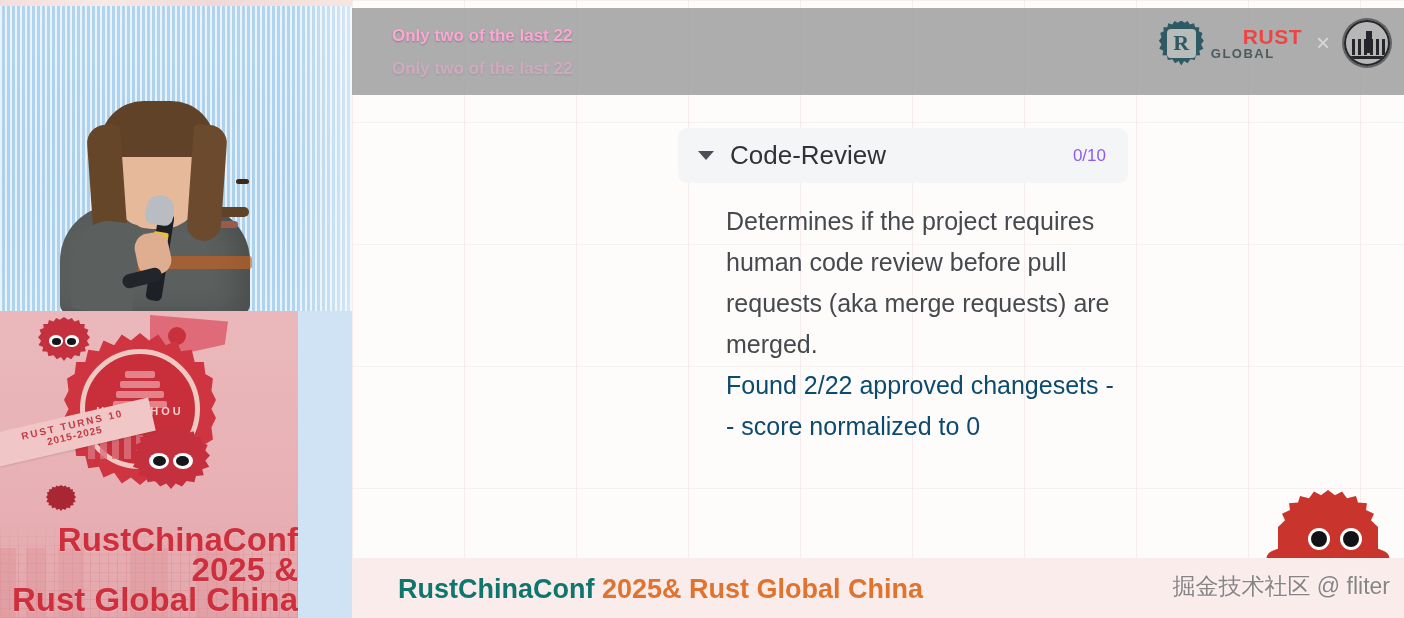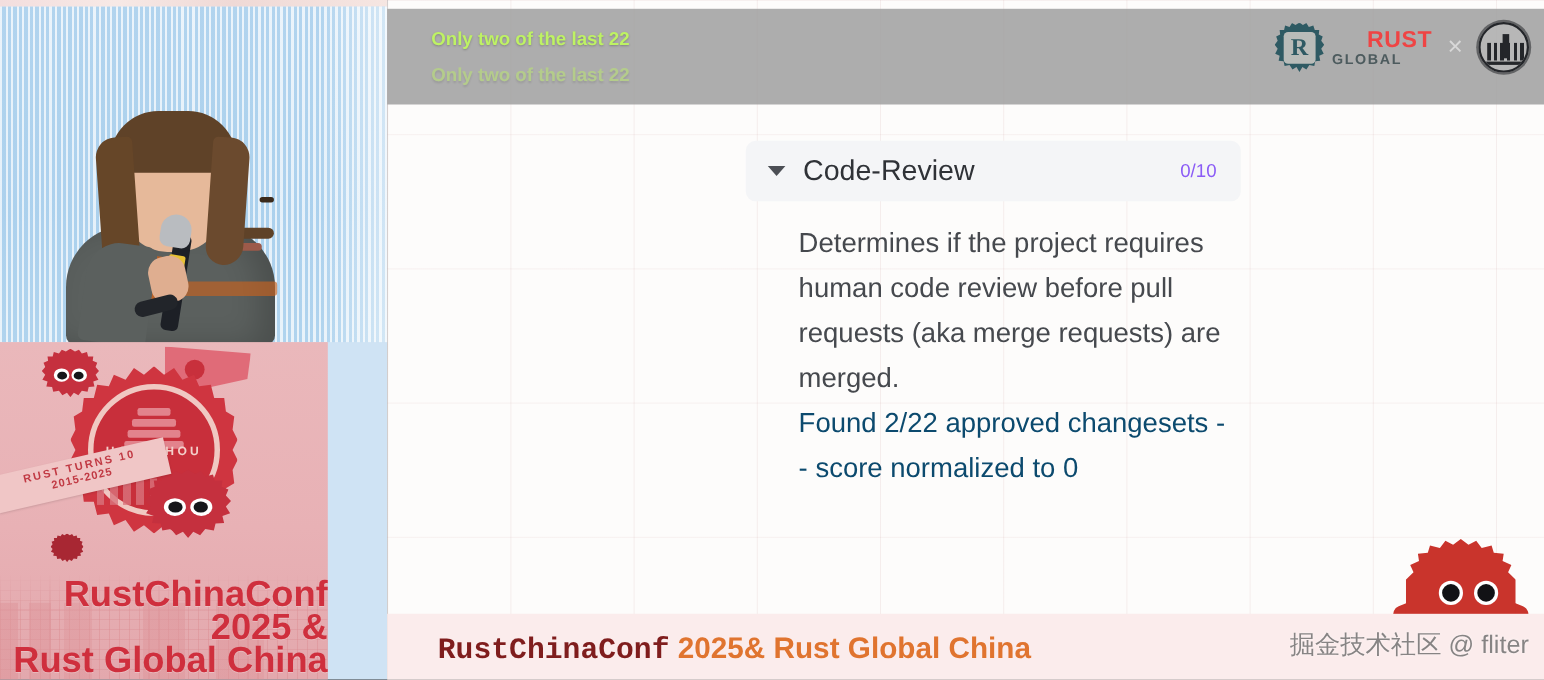--- a/index.html
+++ b/index.html
@@ -194,21 +194,21 @@
 
   
   .slide-footer {
     position:absolute; left:0; bottom:0; width:100%; height:60px;
     background:#fbecec;
   }
   .footer-brand {
     position:absolute; left:46px; top:16px;
     font-size:27px; font-weight:bold; white-space:nowrap;
   }
-  .fb-a { color:#7f1d1d;font-family:Liberation Mono, monospace; } .fb-b { color:#e0742f; }
+  .fb-a { color:#0f766e; } .fb-b { color:#e0742f; }
 
   .slide-crab { position:absolute; right:12px; bottom:38px; width:128px; height:96px; }
   .slide-crab .shell {
     position:absolute; left:14px; top:6px; width:100px; height:74px; background:#c9342c;
     clip-path:polygon(50% 0%,57% 7%,64% 2%,69% 11%,78% 8%,80% 17%,89% 18%,88% 27%,96% 32%,93% 41%,100% 50%,100% 100%,0 100%,0 50%,7% 41%,4% 32%,12% 27%,11% 18%,20% 17%,22% 8%,31% 11%,36% 2%,43% 7%);
   }
   .slide-crab .eye { position:absolute; top:44px; width:22px; height:22px; border-radius:50%; background:#fff; }
   .slide-crab .eye.l { left:44px; } .slide-crab .eye.r { left:76px; }
   .slide-crab .eye:after { content:""; position:absolute; left:3px; top:3px; width:16px; height:16px;
     border-radius:50%; background:#121215; }
@@ -218,21 +218,21 @@
   .slide-crab .leg { position:absolute; bottom:2px; width:16px; height:28px; background:#c9342c;
     border-radius:8px; }
   .slide-crab .leg.l { left:36px; transform:rotate(18deg); }
   .slide-crab .leg.r { left:72px; transform:rotate(-18deg); }
 
   
   #overlay-bar {
     position:absolute; left:352px; top:8px; width:1052px; height:87px;
     background:rgba(160,160,160,.86);
   }
-  .caption { position:absolute; left:40px; font-weight:bold; font-size:17px; color:#bef264;
+  .caption { position:absolute; left:40px; font-weight:bold; font-size:17px; color:#f9a8d4;
     text-shadow:0 1px 2px rgba(0,0,0,.25); white-space:nowrap; }
   .caption.current { top:18px; }
   .caption.ghost { top:51px; opacity:.45; }
 
   .logo-group { position:absolute; right:14px; top:12px; display:flex; align-items:center; gap:14px; }
   .rg-logo { display:flex; align-items:center; gap:7px; }
   .rg-gear { position:relative; width:45px; height:45px; background:#2e5a63;
     clip-path:polygon(50% 0%,57% 5%,64% 1%,69% 9%,78% 6%,81% 15%,90% 15%,89% 24%,97% 28%,94% 37%,100% 45%,94% 53%,99% 63%,90% 67%,92% 77%,82% 78%,80% 88%,70% 86%,64% 95%,56% 90%,50% 100%,44% 90%,36% 95%,30% 86%,20% 88%,18% 78%,8% 77%,10% 67%,1% 63%,6% 53%,0% 45%,6% 37%,3% 28%,11% 24%,10% 15%,19% 15%,21% 6%,30% 9%,35% 1%,42% 5%); }
   .rg-gear:before { content:""; position:absolute; left:8px; top:8px; right:8px; bottom:8px;
     border-radius:4px; background:#b9bcb9; }

